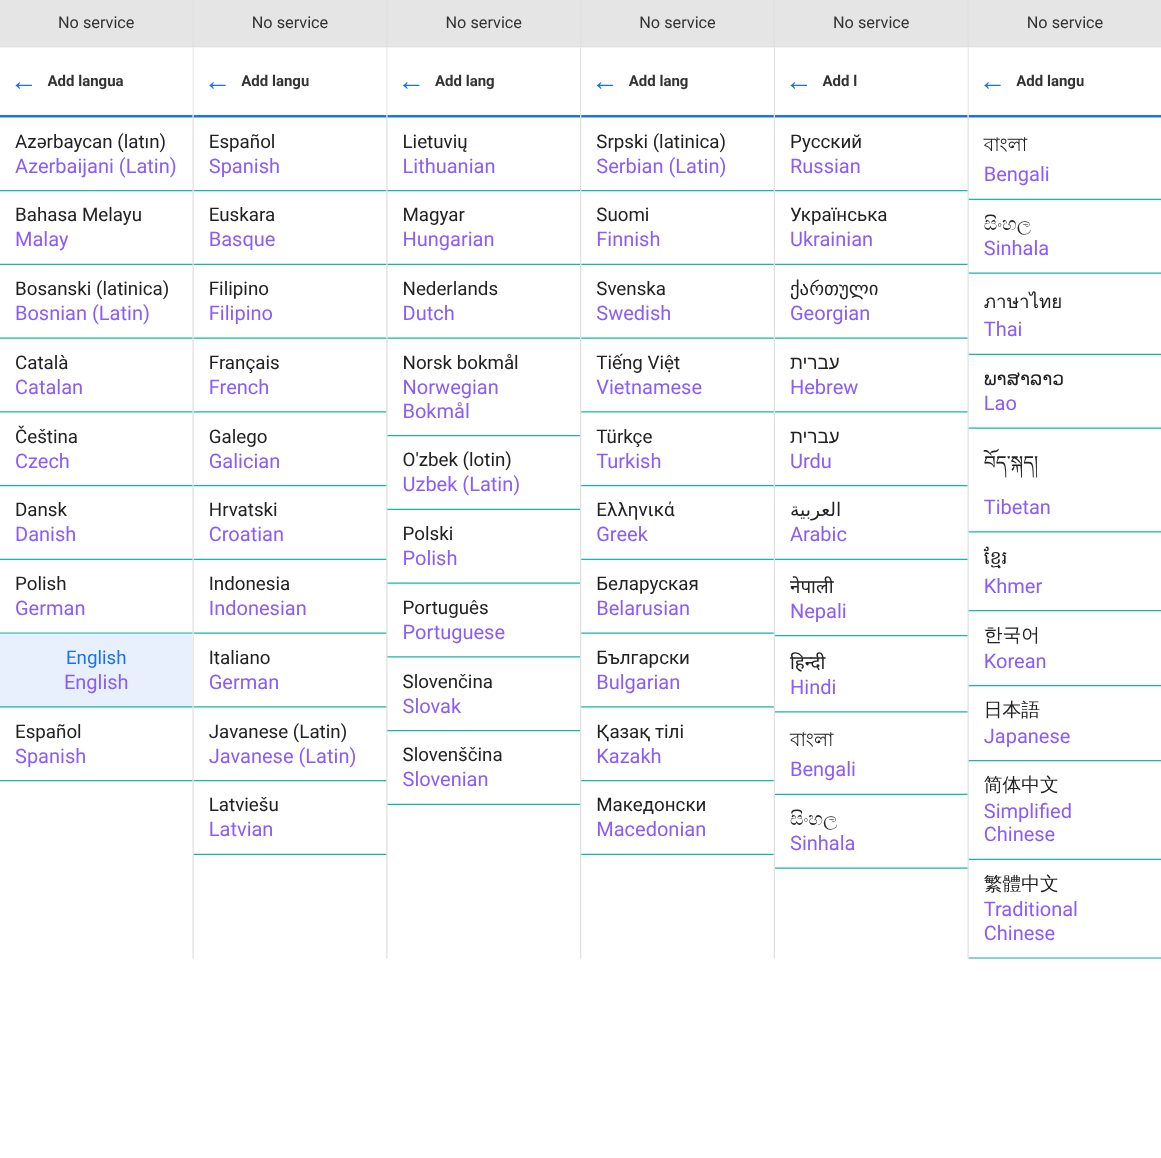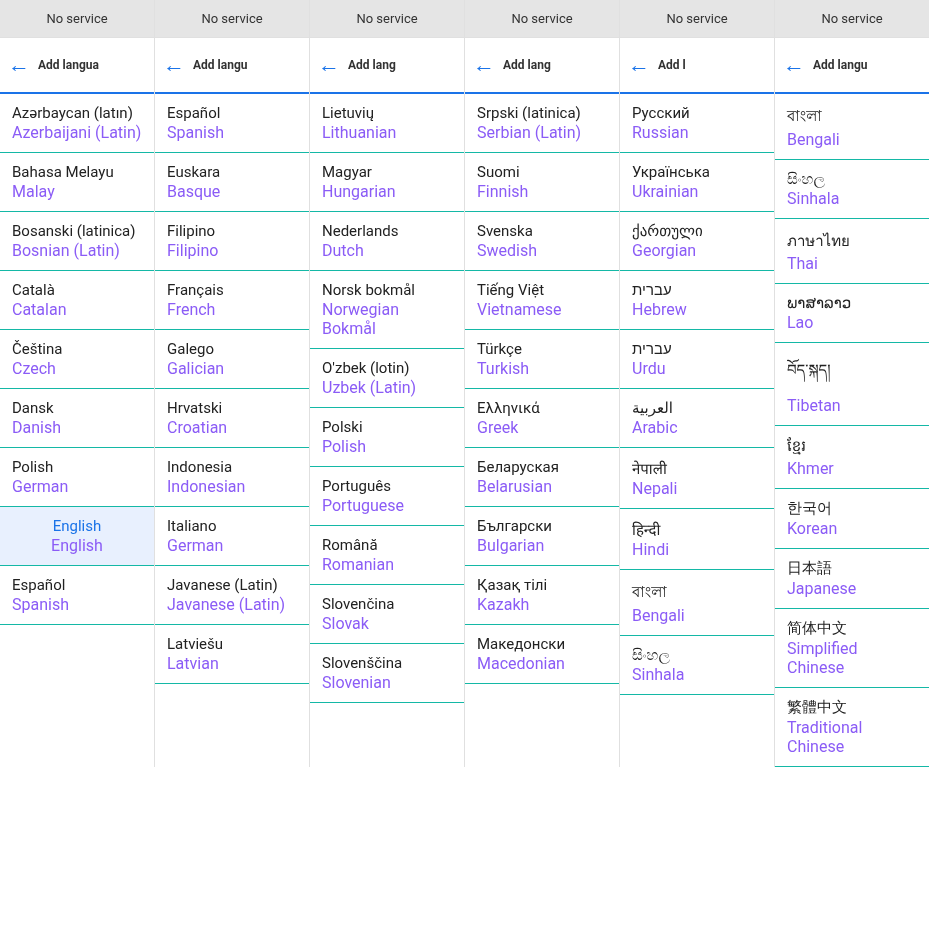--- a/index.html
+++ b/index.html
@@ -232,24 +232,20 @@
         </li>
         <li class="lang-item">
           <div class="lang-native">Polski</div>
           <div class="lang-english">Polish</div>
         </li>
         <li class="lang-item">
           <div class="lang-native">Português</div>
           <div class="lang-english">Portuguese</div>
         </li>
         <li class="lang-item">
-          <div class="lang-native">Română</div>
-          <div class="lang-english">Romanian</div>
-        </li>
-        <li class="lang-item">
           <div class="lang-native">Slovenčina</div>
           <div class="lang-english">Slovak</div>
         </li>
         <li class="lang-item">
           <div class="lang-native">Slovenščina</div>
           <div class="lang-english">Slovenian</div>
         </li>
       </ul>
     </div>
     <div class="panel">

